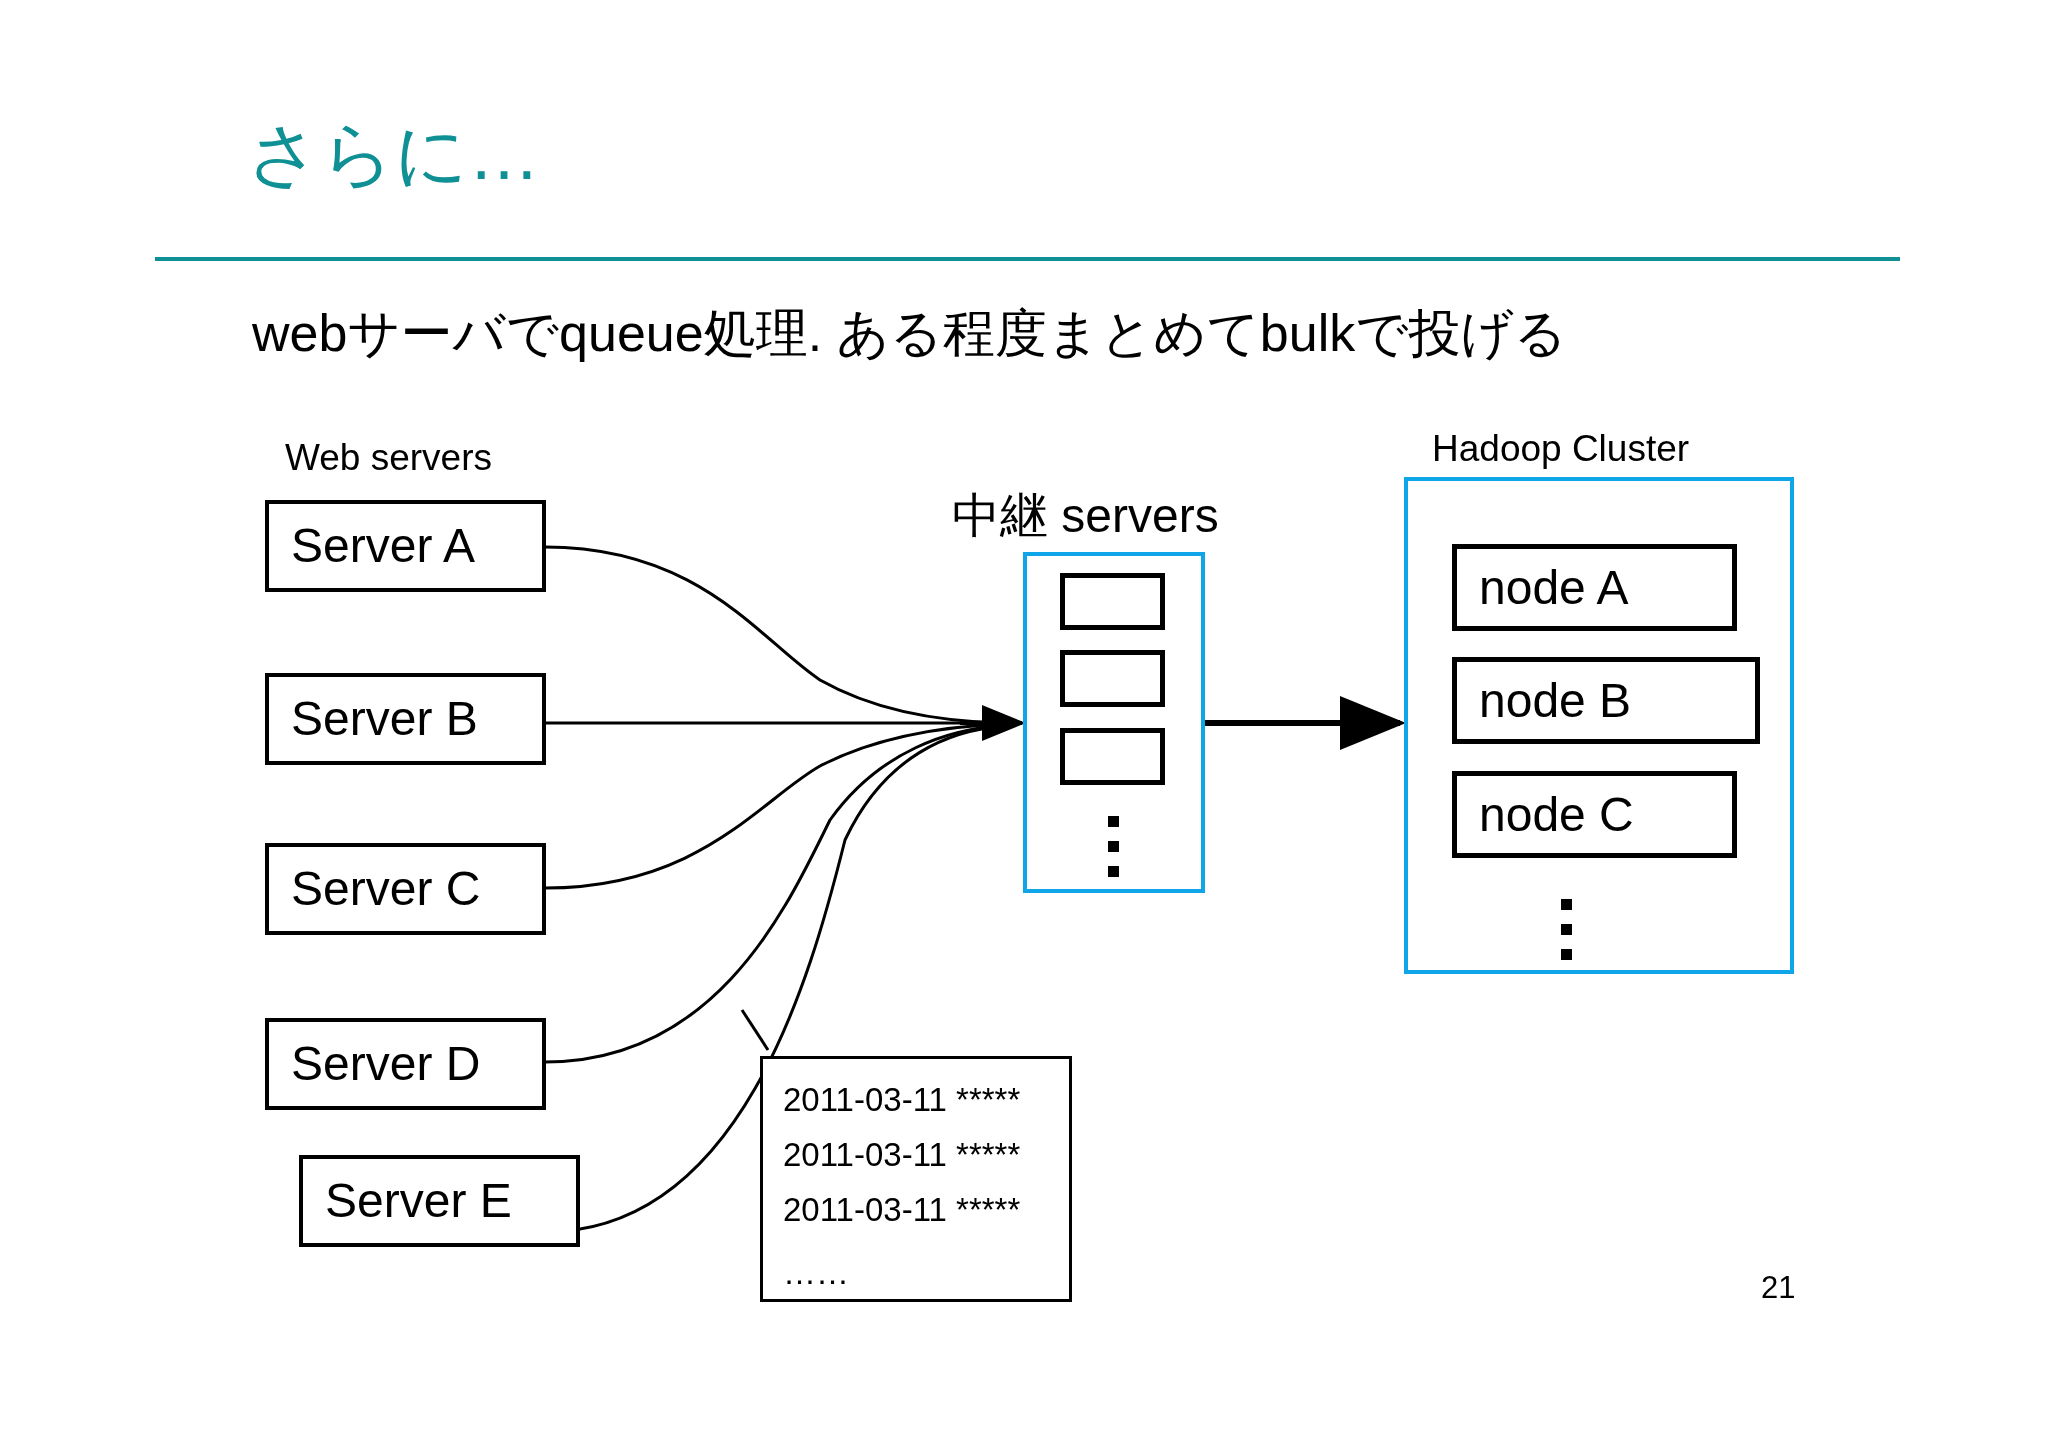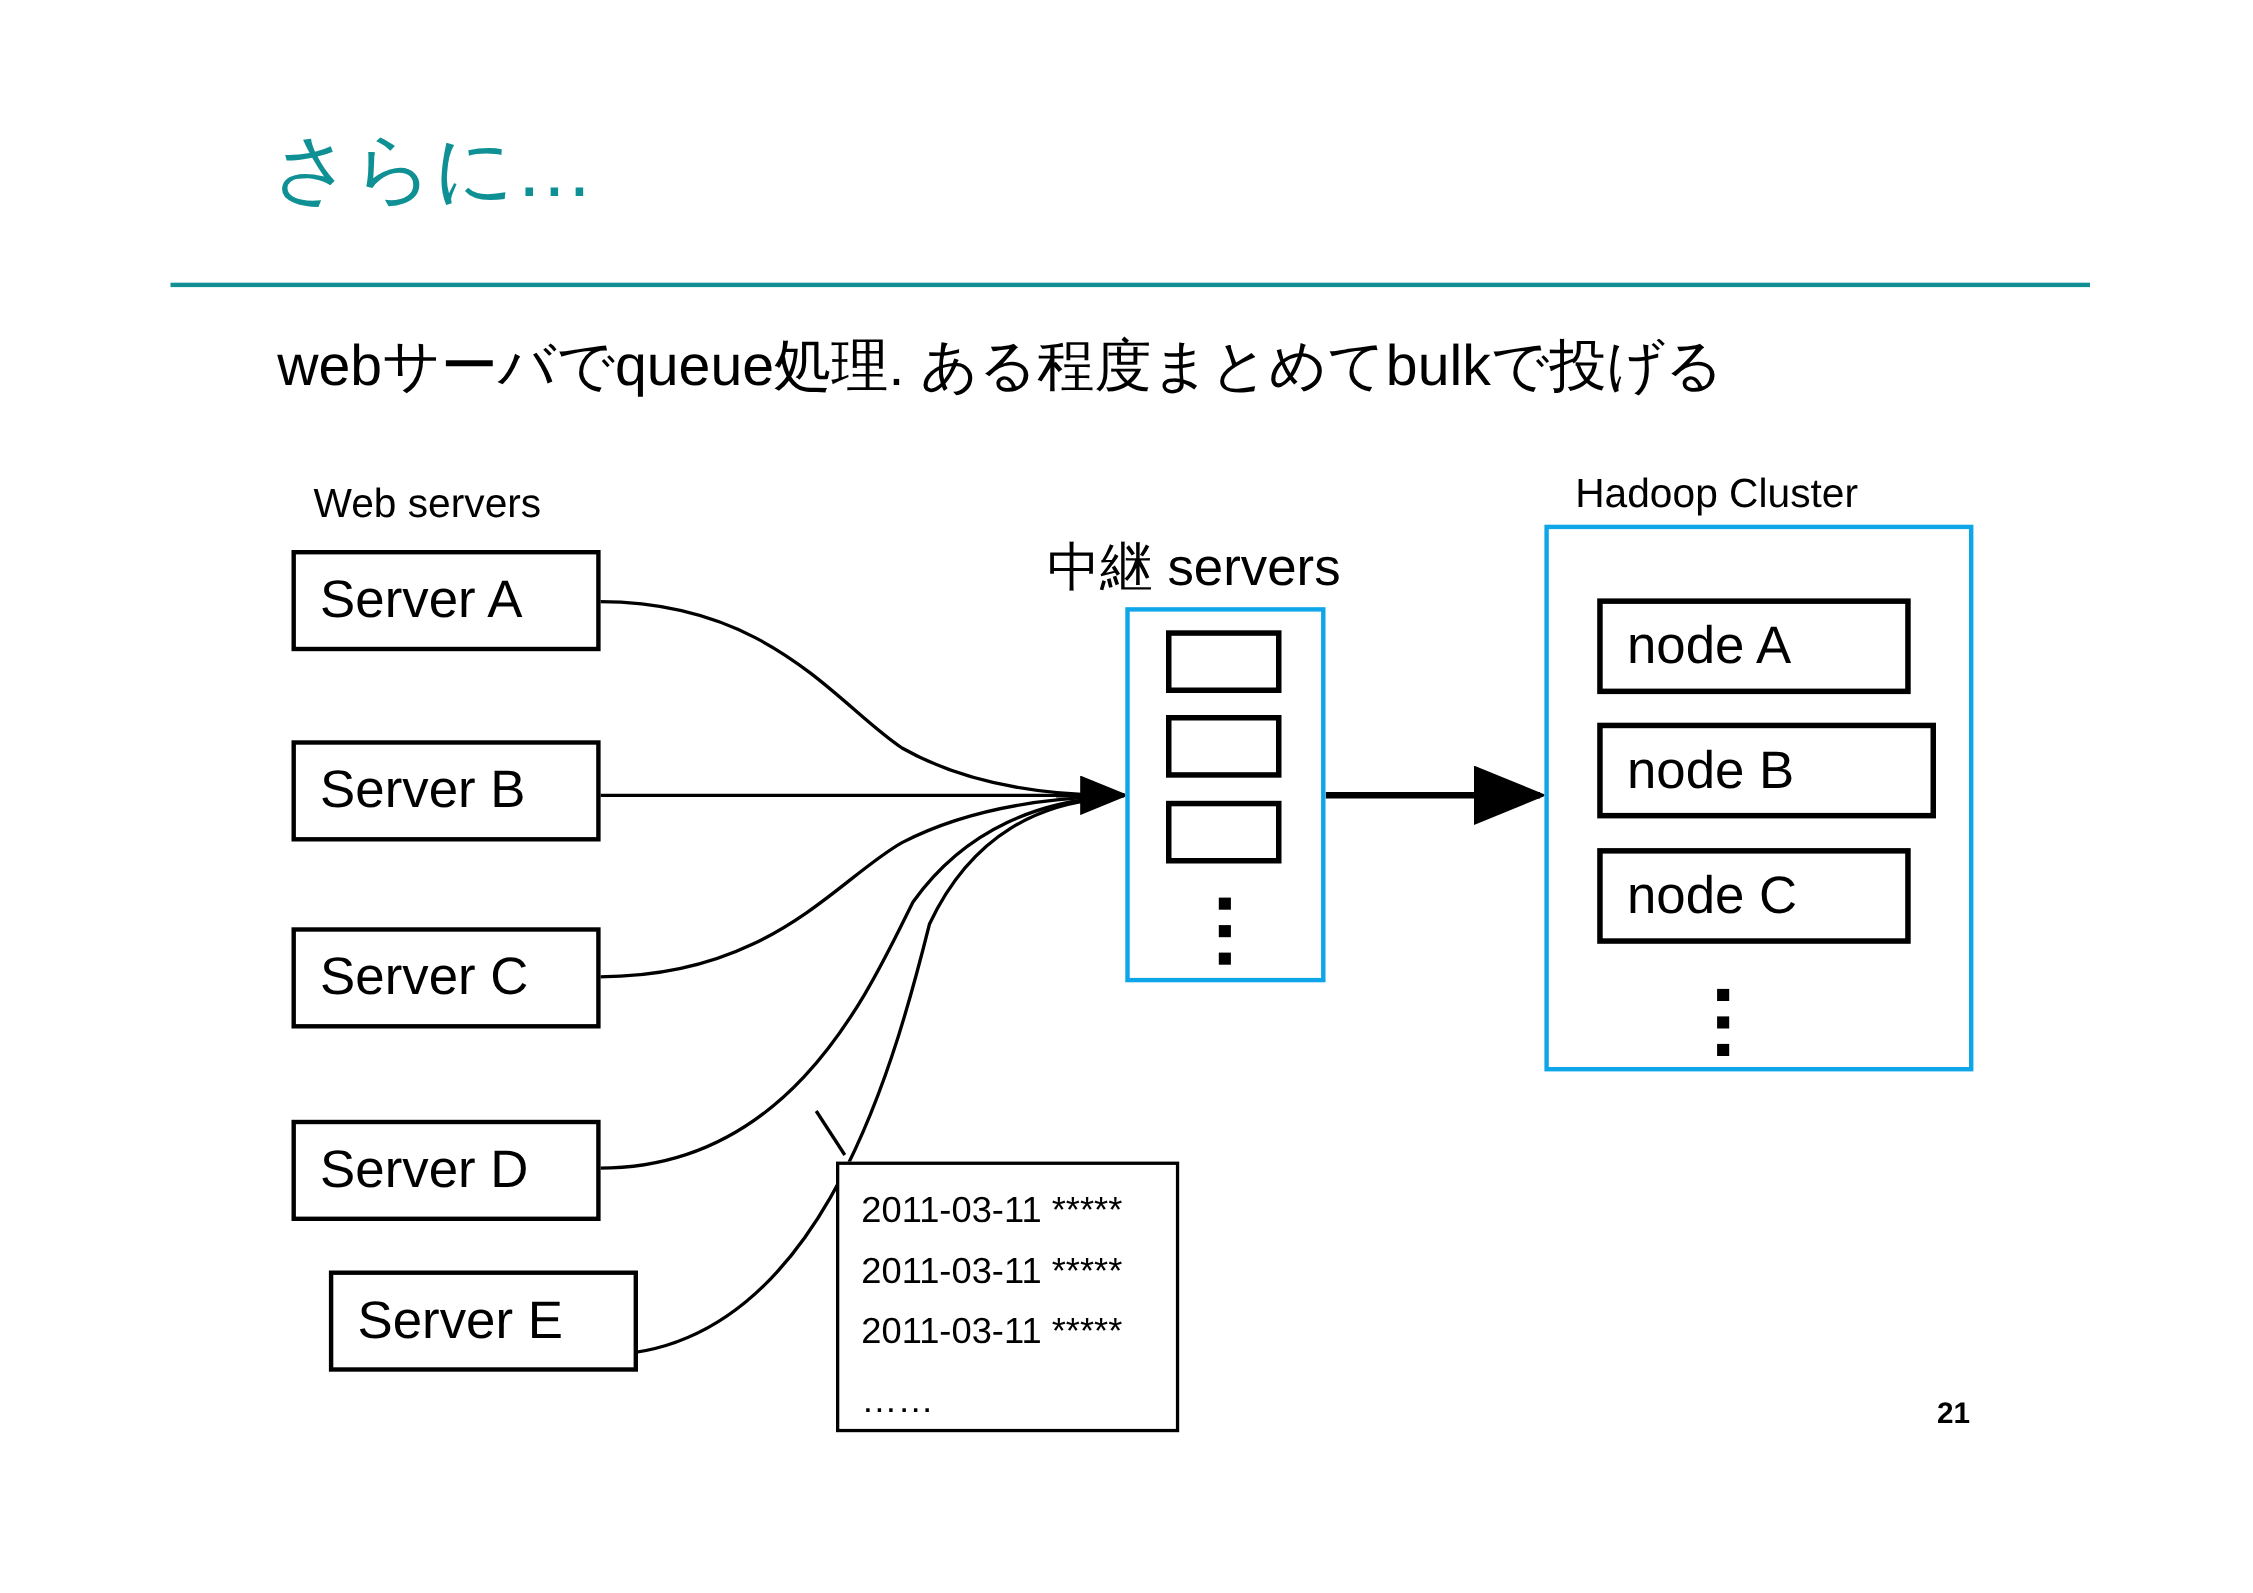--- a/index.html
+++ b/index.html
@@ -123,22 +123,22 @@
     letter-spacing: 0px;
     white-space: nowrap;
     color: #000000;
   }
 
   
   #page-number {
     position: absolute;
     left: 1761px;
     top: 1270px;
-    font-size: 27px;
-    font-weight: bold;
+    font-size: 31px;
+    font-weight: normal;
     color: #000000;
   }
 
   
   #connectors {
     position: absolute;
     left: 0;
     top: 0;
     width: 2048px;
     height: 1448px;

